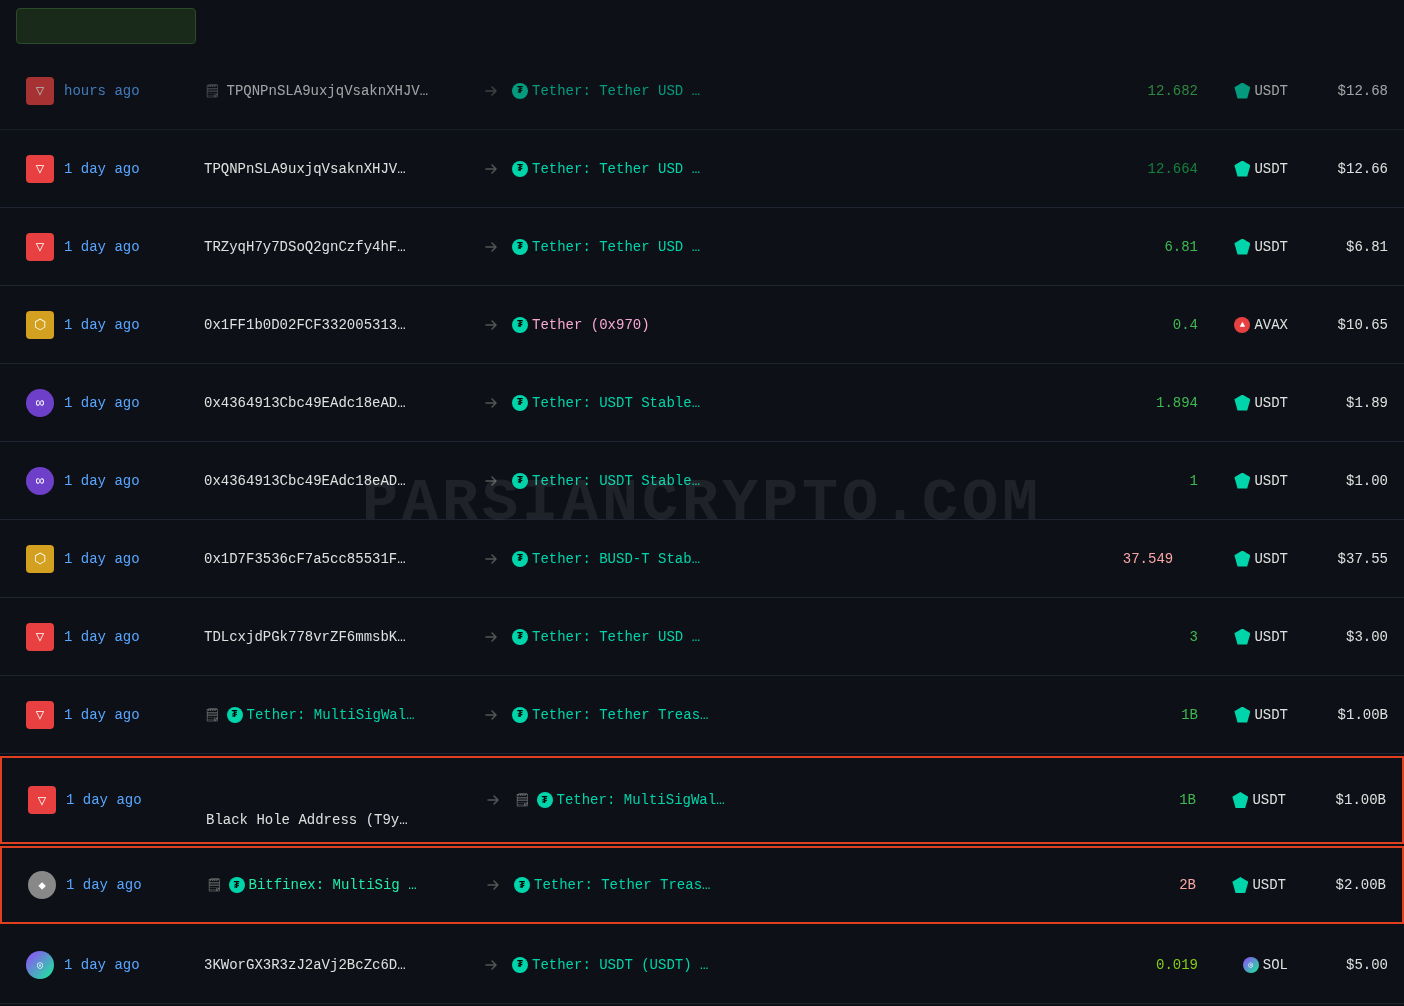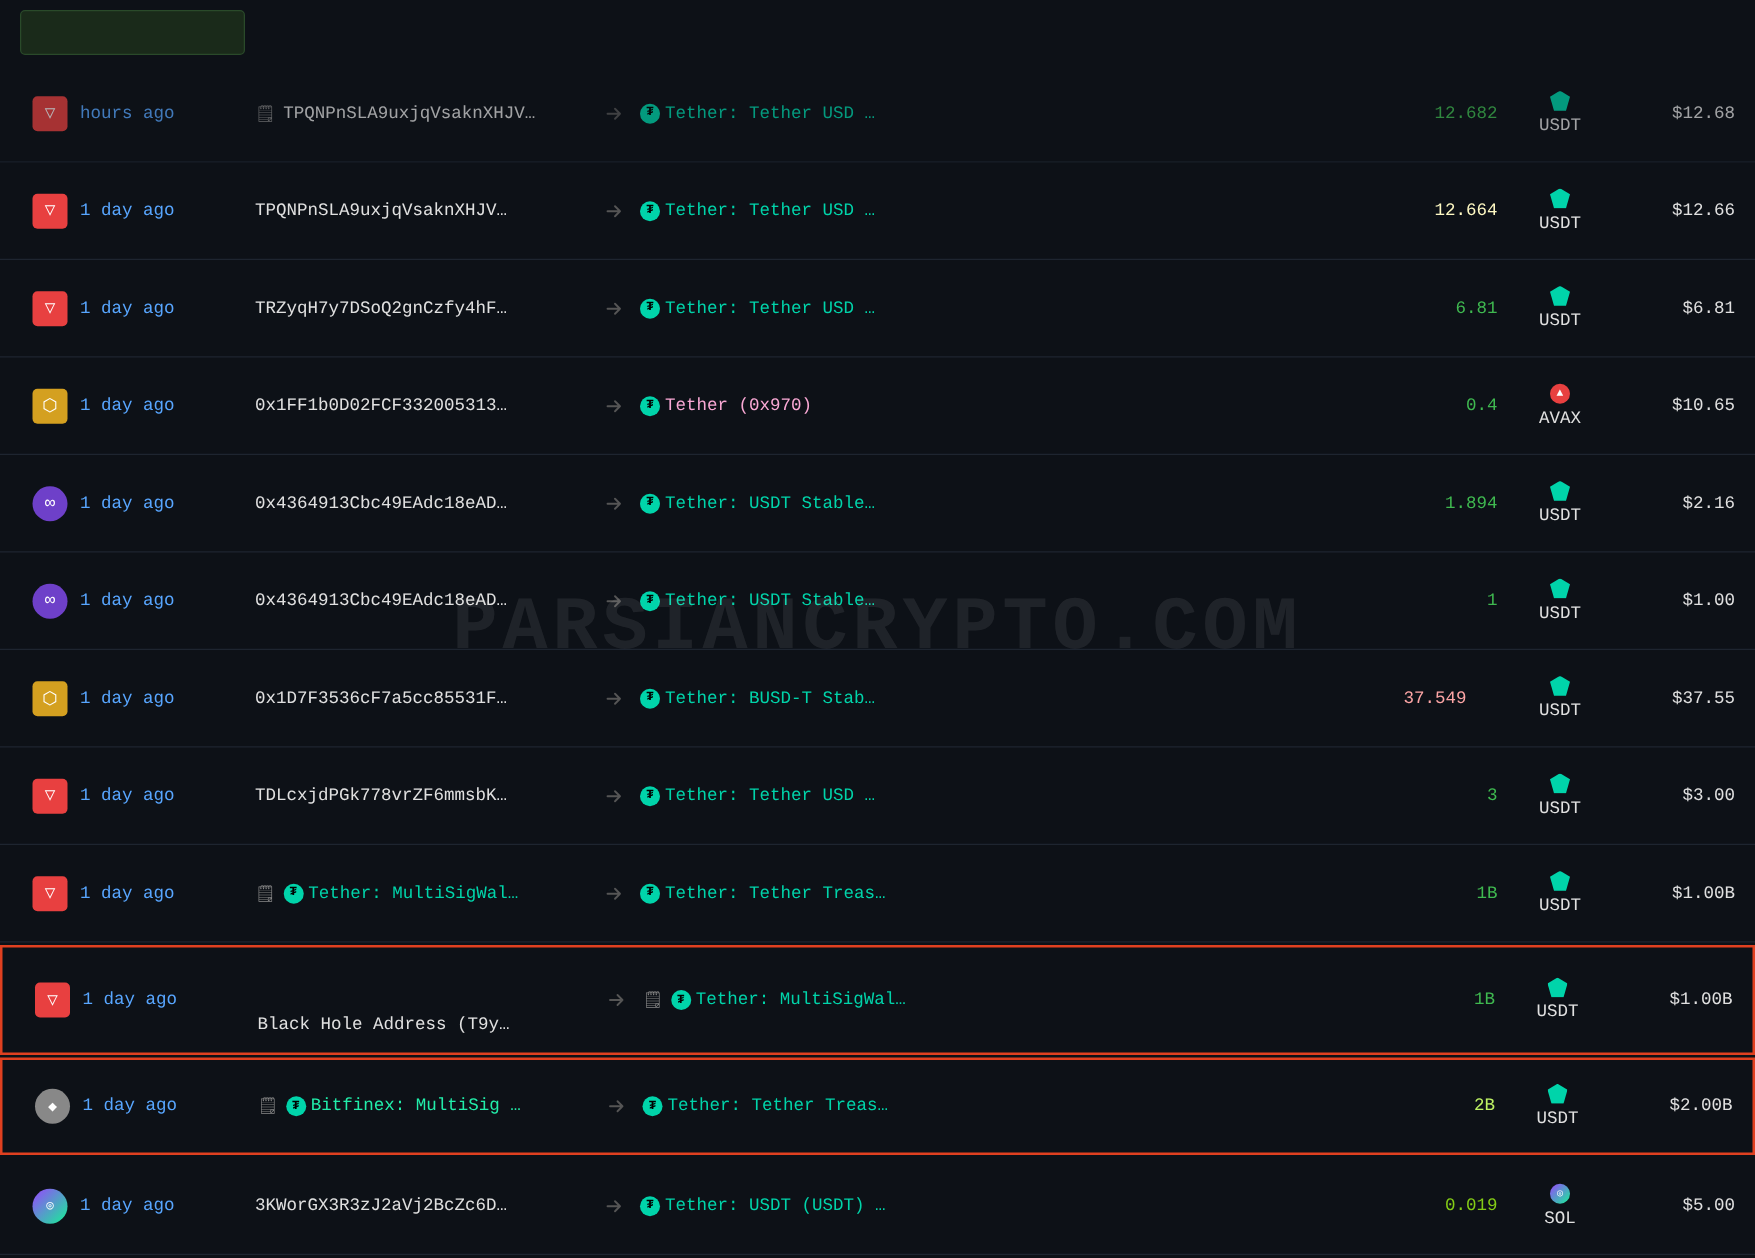--- a/index.html
+++ b/index.html
@@ -79,23 +79,22 @@
     }
 
     .col-token {
       width: 90px;
       flex-shrink: 0;
       display: flex;
       align-items: center;
       gap: 4px;
       color: #e0e0e0;
       font-size: 14px;
-      justify-content: space-between;
+      justify-content: flex-end;
       padding-left: 10px;
-      flex-direction: column;
     }
 
     .col-value {
       width: 100px;
       flex-shrink: 0;
       text-align: right;
       color: #e0e0e0;
       font-size: 14px;
     }
 
@@ -305,21 +304,21 @@
     </div>
     <div class="col-sep">
       <svg width="14" height="14" viewBox="0 0 14 14" fill="none">
         <path d="M2 7h10M8 3l4 4-4 4" stroke="#555" stroke-width="1.5" stroke-linecap="round" stroke-linejoin="round"></path>
       </svg>
     </div>
     <div class="col-to" style="display:flex;align-items:center;gap:4px;">
       <span class="tether-circle">₮</span> 
         <span style="color:#00d4aa">Tether: Tether USD …</span>
     </div>
-    <div class="col-amount" style="color:#fef9c3;">12.664</div>
+    <div class="col-amount" style="color:#15803d;">12.664</div>
     <div class="col-token">
         <span class="usdt-gem"></span> 
         <span>USDT</span>
       </div>
     <div class="col-value">$12.66</div>
   </div>
     <div class="table-row">
     <div class="col-icon">
       <div class="icon-tron">▽</div>
     </div>
@@ -388,21 +387,21 @@
     </div>
     <div class="col-to" style="display:flex;align-items:center;gap:4px;">
       <span class="tether-circle">₮</span> 
         <span style="color:#00d4aa">Tether: USDT Stable…</span>
     </div>
     <div class="col-amount" style="color:#3fb950;">1.894</div>
     <div class="col-token">
         <span class="usdt-gem"></span> 
         <span>USDT</span>
       </div>
-    <div class="col-value">$2.16</div>
+    <div class="col-value">$1.89</div>
   </div>
     <div class="table-row">
     <div class="col-icon">
       <div class="icon-chain">∞</div>
     </div>
     <div class="col-time">
       1 day ago
     </div>
     <div class="col-from" style="display:flex;align-items:center;gap:4px;flex-wrap:nowrap;">
       <span>0x4364913Cbc49EAdc18eAD…</span>
@@ -544,21 +543,21 @@
     </div>
     <div class="col-sep">
       <svg width="14" height="14" viewBox="0 0 14 14" fill="none">
         <path d="M2 7h10M8 3l4 4-4 4" stroke="#555" stroke-width="1.5" stroke-linecap="round" stroke-linejoin="round"></path>
       </svg>
     </div>
     <div class="col-to" style="display:flex;align-items:center;gap:4px;">
       <span class="tether-circle">₮</span> 
         <span style="color:#00d4aa">Tether: Tether Treas…</span>
     </div>
-    <div class="col-amount" style="color:#bef264;font-family:Liberation Mono, monospace;">2B</div>
+    <div class="col-amount" style="color:#fca5a5;font-family:Liberation Mono, monospace;">2B</div>
     <div class="col-token">
         <span class="usdt-gem"></span> 
         <span>USDT</span>
       </div>
     <div class="col-value">$2.00B</div>
   </div>
     <div class="table-row">
     <div class="col-icon">
       <div class="icon-sol">◎</div>
     </div>

